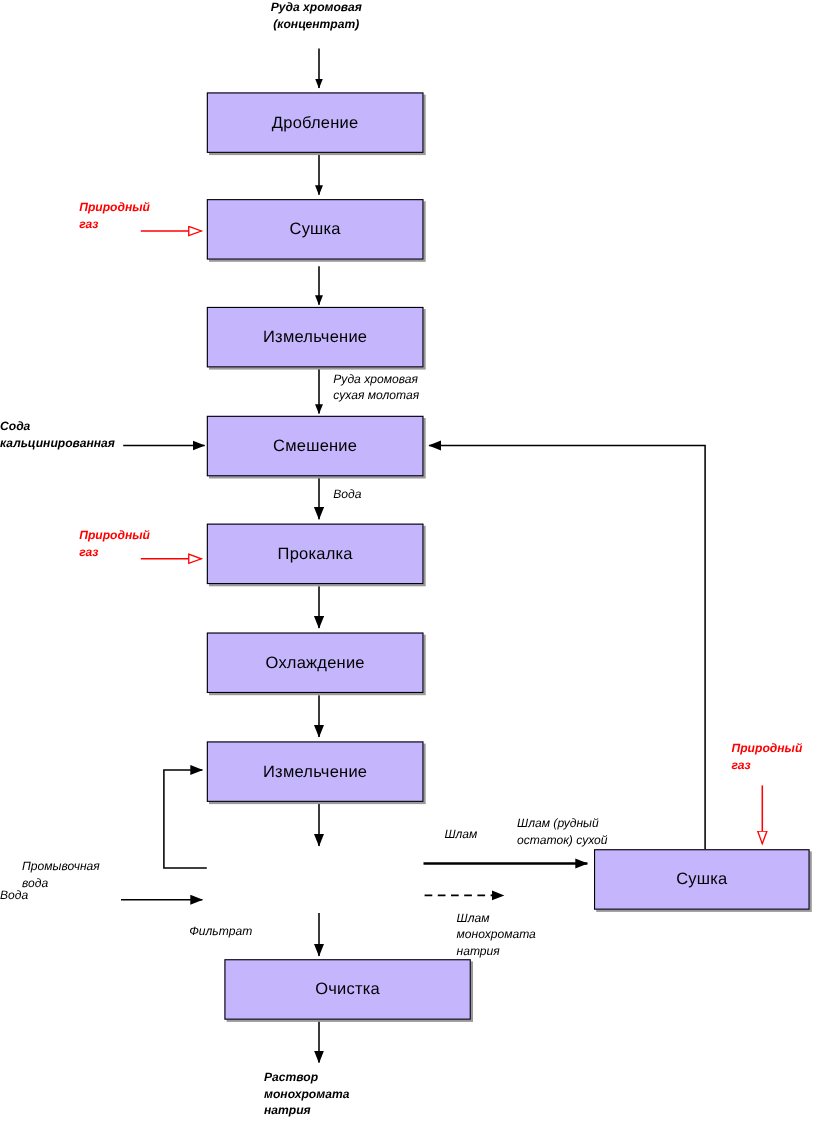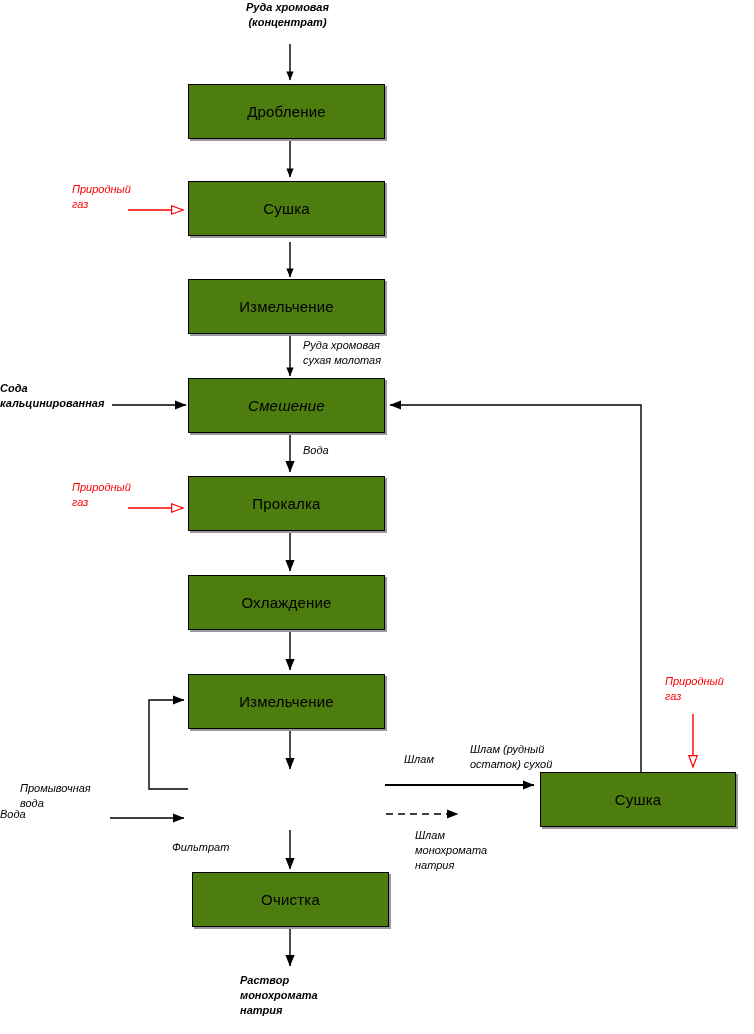--- a/index.html
+++ b/index.html
@@ -18,21 +18,21 @@
   #svg-layer {
     position: absolute;
     left: 0;
     top: 0;
     width: 754px;
     height: 1034px;
   }
   .node {
     position: absolute;
     box-sizing: border-box;
-    background: #4d7c0f;
+    background: #c4b5fd;
     border: 1px solid #000000;
     box-shadow: 2px 2px 0 0 #9a9a9a;
     display: flex;
     align-items: center;
     justify-content: center;
     font-size: 15px;
     color: #000000;
     font-family: "Liberation Sans", sans-serif;
     letter-spacing: .2px;
     z-index: 3;
@@ -41,21 +41,21 @@
     position: absolute;
     font-family: "Liberation Sans", sans-serif;
     font-size: 11px;
     font-style: italic;
     color: #000000;
     line-height: 1.35;
     white-space: pre-line;
     z-index: 4;
   }
   .lbl.bold { font-weight: bold; }
-  .lbl.red  { color: #ff0000; font-weight: normal; }
+  .lbl.red  { color: #ff0000; font-weight: bold; }
   .lbl.ra   { }
   .lbl.ctr  { text-align: center; }
 </style>
 </head>
 <body>
 
 <div id="page">
 
   <svg id="svg-layer" viewBox="0 0 754 1034" xmlns="http://www.w3.org/2000/svg">
     <defs>
@@ -117,38 +117,38 @@
   </div>
 
   <div class="node" style="left:188px; top:181px; width:197px; height:55px;">
     <span>Сушка</span>
   </div>
 
   <div class="node" style="left:188px; top:279px; width:197px; height:55px;">
     <span>Измельчение</span>
   </div>
 
-  <div class="node" style="left:188px; top:378px; width:197px; height:55px;font-style:italic;">
+  <div class="node" style="left:188px; top:378px; width:197px; height:55px;">
     <span>Смешение</span>
   </div>
 
   <div class="node" style="left:188px; top:476px; width:197px; height:55px;">
     <span>Прокалка</span>
   </div>
 
   <div class="node" style="left:188px; top:575px; width:197px; height:55px;">
     <span>Охлаждение</span>
   </div>
 
   <div class="node" style="left:188px; top:674px; width:197px; height:55px;">
     <span>Измельчение</span>
   </div>
 
 
-  <div class="node" style="left:192px; top:872px; width:197px; height:55px;">
+  <div class="node" style="left:204px; top:872px; width:224px; height:55px;">
     <span>Очистка</span>
   </div>
 
   <div class="node" style="left:540px; top:772px; width:196px; height:55px;">
     <span>Сушка</span>
   </div>
 
   <div class="lbl bold ctr" style="left:190px; top:0px; width:195px;">Руда хромовая
 (концентрат)</div>
 

